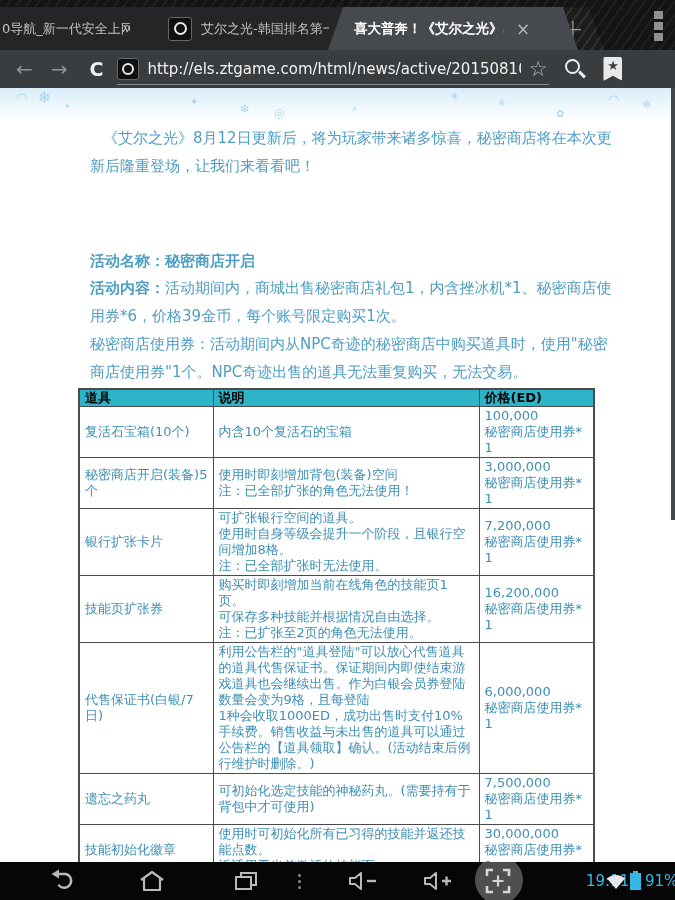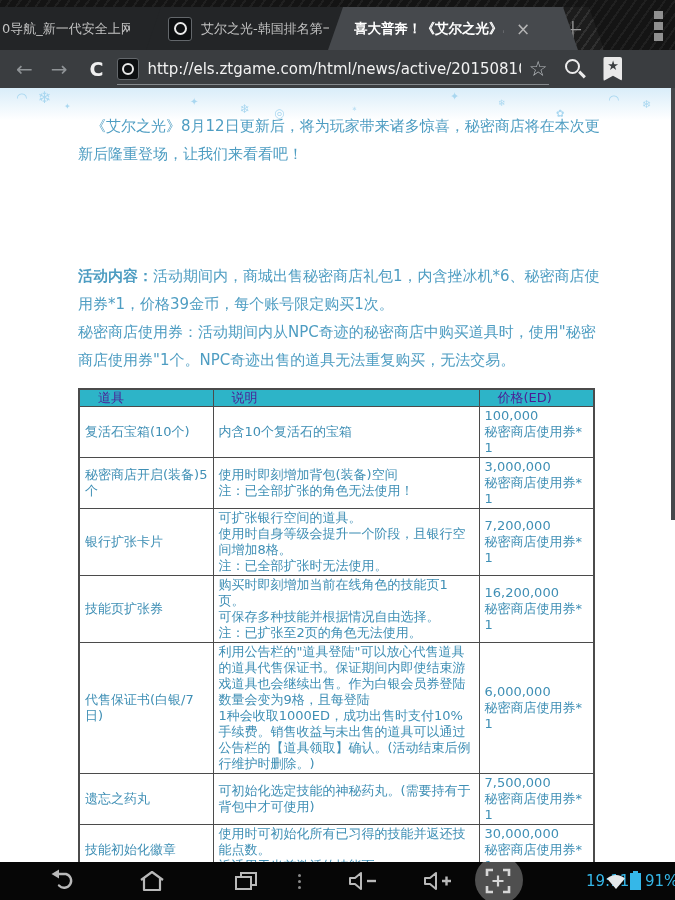--- a/index.html
+++ b/index.html
@@ -47,34 +47,34 @@
            display:flex;justify-content:center;}
   .bm-star{color:#3a3d40;font-size:13px;margin-top:1px;}
 
   
   .content{position:absolute;top:88px;left:0;width:675px;height:774px;background:#fff;overflow:hidden;}
   .deco-band{position:absolute;top:0;left:0;width:675px;height:36px;
              background:linear-gradient(#d9edf9 0%,rgba(255,255,255,0) 90%);}
   .sf{position:absolute;color:#a9d7f0;}
   .sf.f::before{content:"❄";} .sf.s::before{content:"✦";} .sf.o::before{content:"◎";}
   .sf.a::before{content:"◠";} .sf.w::before{content:"✿";} .sf.p::before{content:"＊";}
-  .content p{position:absolute;left:78px;width:530px;margin:0;font-size:15px;line-height:28px;color:#4e9dc2;}
+  .content p{position:absolute;left:78px;width:530px;margin:12px;font-size:15px;line-height:28px;color:#4e9dc2;}
   .intro{top:24px;text-indent:13px;}
   .event-time{top:100px;color:#e8132a;font-weight:bold;}
   .event-name{top:147px;font-weight:bold;}
   .event-content{top:174px;}
   .event-content b{font-weight:bold;}
   .coupon{top:230px;}
   .list-title{top:276px;color:#f0c;font-weight:bold;font-size:14.5px;}
 
   table{position:absolute;top:300px;left:78px;width:515px;border-collapse:collapse;
         border:2px solid #4b4b4b;font-size:13px;line-height:16px;color:#3f8fb5;table-layout:fixed;}
   th,td{border:1px solid #4b4b4b;padding:1px 5px;text-align:left;vertical-align:middle;
         overflow:hidden;word-break:break-all;}
-  thead th{background:#2db4c8;color:#4c1d95;font-weight:normal;height:15px;padding:0 18px;}
+  thead th{background:#2db4c8;color:#000000;font-weight:bold;height:15px;padding:0 5px;}
   td.desc,td.price{white-space:pre-line;margin-left:15px;}
   tr.h33{height:33px;} tr.h46{height:46px;} tr.h55{height:55px;} tr.h113{height:113px;} tr.h50{height:50px;}
 
   .notes{position:absolute;top:698px;left:78px;width:540px;}
   .notes p{position:static;line-height:30px;}
 
   .scrollbar{position:absolute;top:0;right:0;width:4px;height:432px;background:#45484b;}
 
   
   .navbar{position:absolute;bottom:0;left:0;width:675px;height:38px;background:#060606;overflow:hidden;}
@@ -150,21 +150,22 @@
       <span class="sf o" style="left:274px;top:18px;font-size:12px;"></span>
       <span class="sf p" style="left:350px;top:16px;font-size:9px;"></span>
       <span class="sf s" style="left:450px;top:2px;font-size:11px;"></span>
       <span class="sf f" style="left:498px;top:10px;font-size:9px;"></span>
       <span class="sf w" style="left:556px;top:20px;font-size:10px;"></span>
       <span class="sf a" style="left:608px;top:4px;font-size:13px;"></span>
       <span class="sf f" style="left:642px;top:10px;font-size:11px;"></span>
     </div>
 
     <p class="intro">《艾尔之光》8月12日更新后，将为玩家带来诸多惊喜，秘密商店将在本次更新后隆重登场，让我们来看看吧！</p>
-    <p class="event-content"><b>活动内容：</b><span>活动期间内，商城出售秘密商店礼包1，内含挫冰机*6、秘密商店使用券*1，价格39金币，每个账号限定购买1次。</span></p>
+    <p class="event-name">活动名称：秘密商店开启</p>
+    <p class="event-content"><b>活动内容：</b><span>活动期间内，商城出售秘密商店礼包1，内含挫冰机*1、秘密商店使用券*6，价格39金币，每个账号限定购买1次。</span></p>
     <p class="coupon">秘密商店使用券：活动期间内从NPC奇迹的秘密商店中购买道具时，使用"秘密商店使用券"1个。NPC奇迹出售的道具无法重复购买，无法交易。</p>
 
     <table>
       <colgroup>
           <col style="width:134px">
           <col style="width:266px">
           <col style="width:115px">
         </colgroup>
       <thead>
         <tr>

